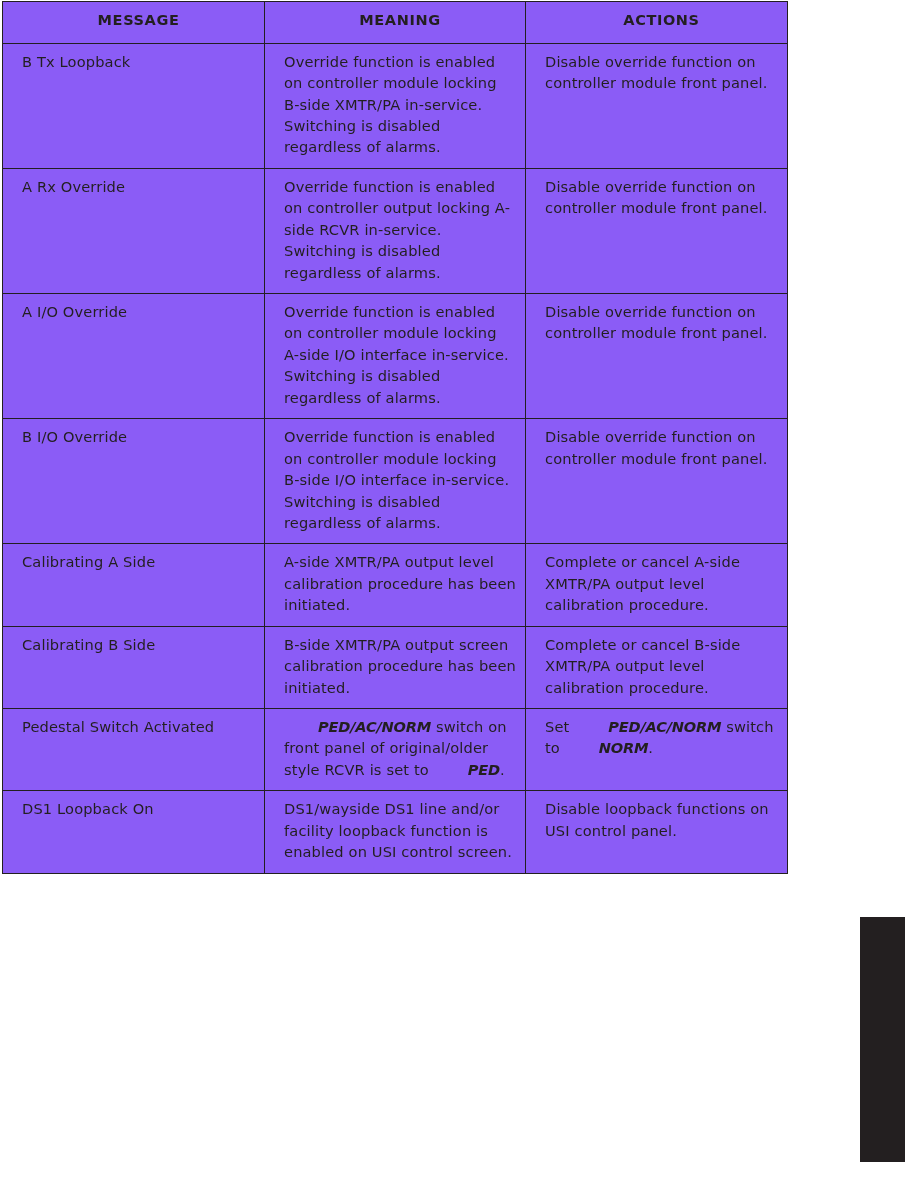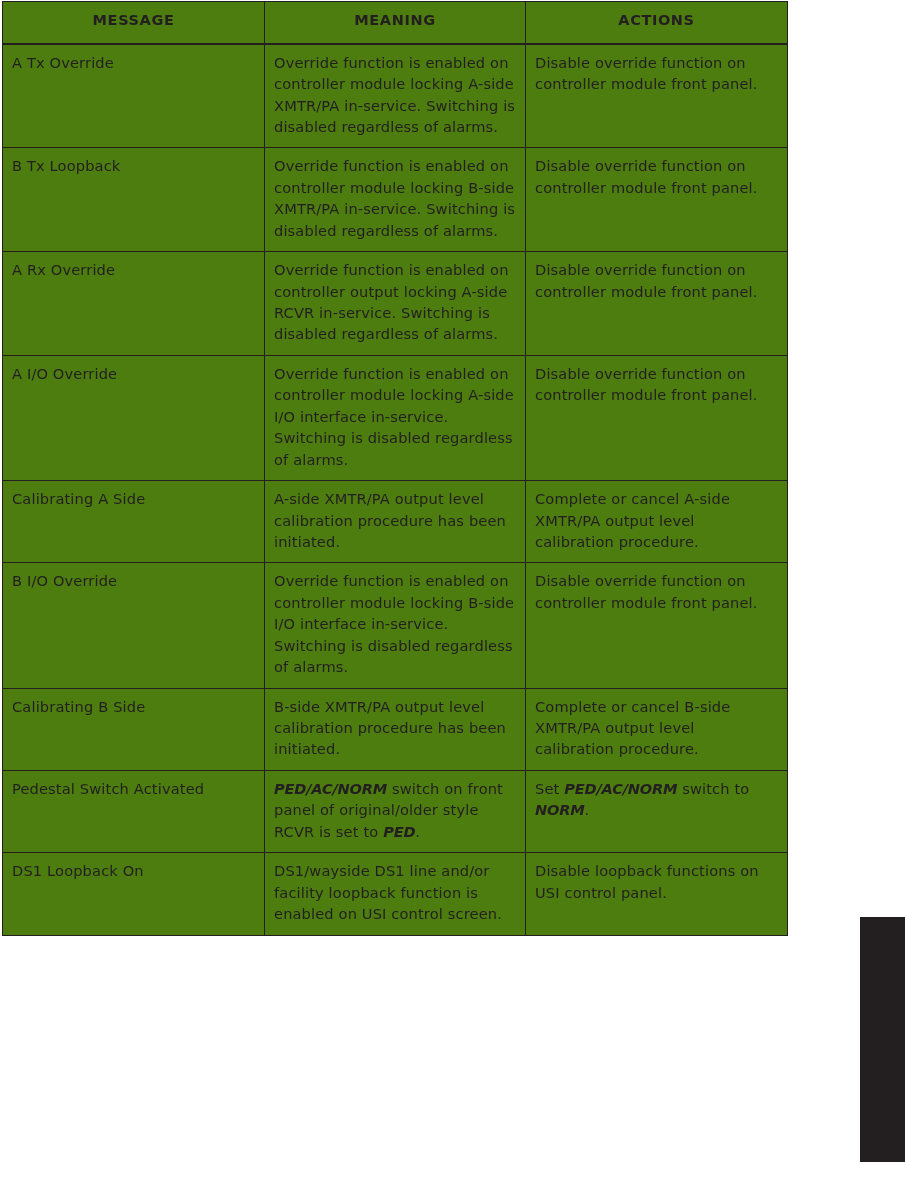--- a/index.html
+++ b/index.html
@@ -47,22 +47,22 @@
   table.msg-table col.c2 { width: 261px; }
   table.msg-table col.c3 { width: 262px; }
 
   table.msg-table th,
   table.msg-table td {
     vertical-align: top;
     border-left: 1.4px solid #231f20;
     border-right: 1.4px solid #231f20;
     border-top: 1.4px solid #231f20;
     border-bottom: 1.4px solid #231f20;
-    padding: 7px 9px 10px 9px;
-    background: #4d7c0f;
+    padding: 7px 9px 10px 19px;
+    background: #8b5cf6;
   }
 
   
   table.msg-table thead th {
     font-family: "DejaVu Sans", "Liberation Sans", sans-serif;
     font-weight: bold;
     font-size: 14.5px;
     letter-spacing: 0.6px;
     line-height: 1.15;
     height: 16px;
@@ -81,20 +81,21 @@
     line-height: 1.47;
     letter-spacing: 0.15px;
   }
 
   td.col-msg { letter-spacing: 0.55px; }
 
   b.emph {
     font-weight: bold;
     font-style: italic;
     letter-spacing: -0.2px;
+    margin-left: 34px;
   }
 
   
   .footer-page {
     position: absolute;
     left: 0;
     top: 1213px;
     width: 830px;
     text-align: right;
     font-size: 15px;
@@ -116,53 +117,48 @@
         <col class="c3">
     </colgroup>
     <thead>
       <tr>
         <th>MESSAGE</th>
         <th>MEANING</th>
         <th>ACTIONS</th>
       </tr>
     </thead>
     <tbody id="table-body">
-        <tr class="first-body">
-          <td class="col-msg">A Tx Override</td>
-          <td class="col-meaning">Override function is enabled on controller module locking A-side XMTR/PA in-service. Switching is disabled regardless of alarms.</td>
-          <td class="col-actions">Disable override function on controller module front panel.</td>
-        </tr>
         <tr>
           <td class="col-msg">B Tx Loopback</td>
           <td class="col-meaning">Override function is enabled on controller module locking B-side XMTR/PA in-service. Switching is disabled regardless of alarms.</td>
           <td class="col-actions">Disable override function on controller module front panel.</td>
         </tr>
         <tr>
           <td class="col-msg">A Rx Override</td>
           <td class="col-meaning">Override function is enabled on controller output locking A-side RCVR in-service. Switching is disabled regardless of alarms.</td>
           <td class="col-actions">Disable override function on controller module front panel.</td>
         </tr>
         <tr>
           <td class="col-msg">A I/O Override</td>
           <td class="col-meaning">Override function is enabled on controller module locking A-side I/O interface in-service. Switching is disabled regardless of alarms.</td>
           <td class="col-actions">Disable override function on controller module front panel.</td>
         </tr>
         <tr>
+          <td class="col-msg">B I/O Override</td>
+          <td class="col-meaning">Override function is enabled on controller module locking B-side I/O interface in-service. Switching is disabled regardless of alarms.</td>
+          <td class="col-actions">Disable override function on controller module front panel.</td>
+        </tr>
+        <tr>
           <td class="col-msg">Calibrating A Side</td>
           <td class="col-meaning">A-side XMTR/PA output level calibration procedure has been initiated.</td>
           <td class="col-actions">Complete or cancel A-side XMTR/PA output level calibration procedure.</td>
         </tr>
         <tr>
-          <td class="col-msg">B I/O Override</td>
-          <td class="col-meaning">Override function is enabled on controller module locking B-side I/O interface in-service. Switching is disabled regardless of alarms.</td>
-          <td class="col-actions">Disable override function on controller module front panel.</td>
-        </tr>
-        <tr>
           <td class="col-msg">Calibrating B Side</td>
-          <td class="col-meaning">B-side XMTR/PA output level calibration procedure has been initiated.</td>
+          <td class="col-meaning">B-side XMTR/PA output screen calibration procedure has been initiated.</td>
           <td class="col-actions">Complete or cancel B-side XMTR/PA output level calibration procedure.</td>
         </tr>
         <tr>
           <td class="col-msg">Pedestal Switch Activated</td>
           <td class="col-meaning"><b class="emph">PED/AC/NORM</b> switch on front panel of original/older style RCVR is set to <b class="emph">PED</b>.</td>
           <td class="col-actions">Set <b class="emph">PED/AC/NORM</b> switch to <b class="emph">NORM</b>.</td>
         </tr>
         <tr>
           <td class="col-msg">DS1 Loopback On</td>
           <td class="col-meaning">DS1/wayside DS1 line and/or facility loopback function is enabled on USI control screen.</td>

